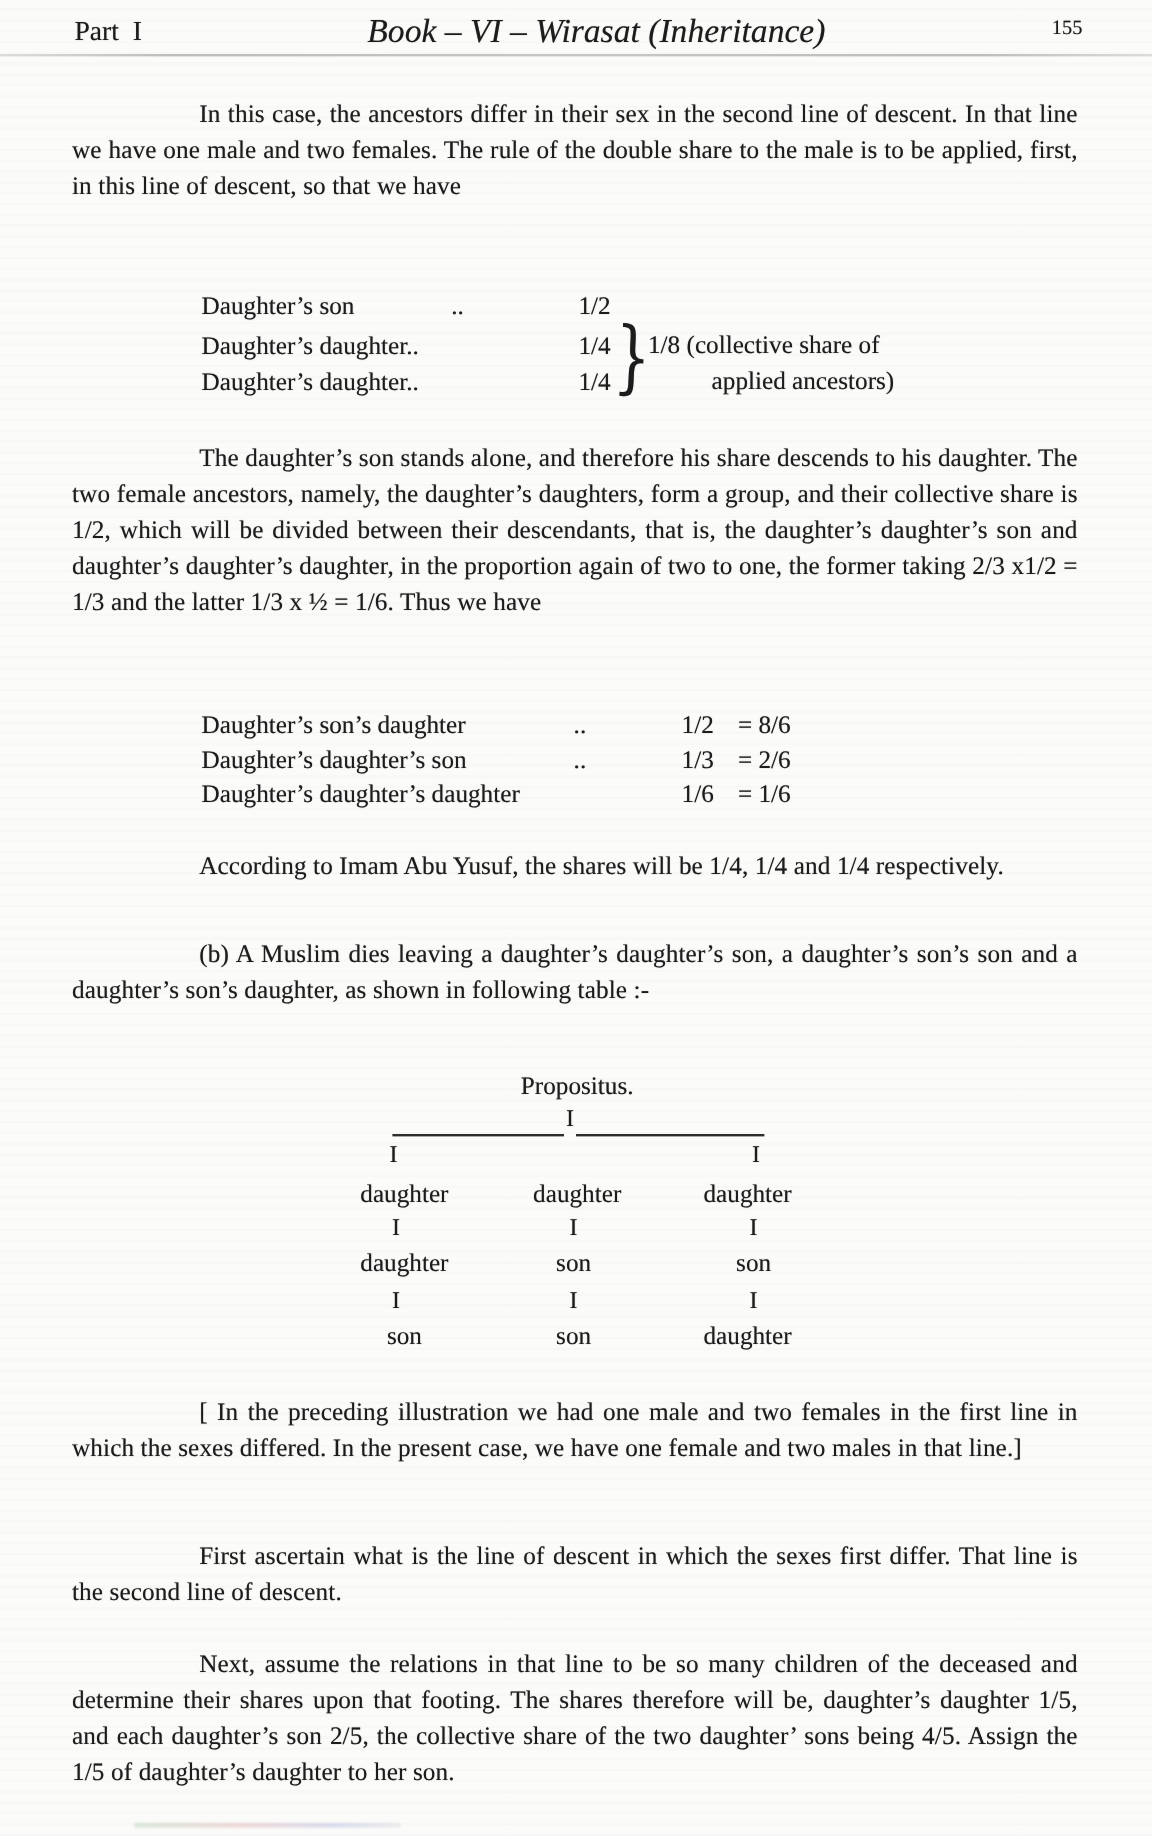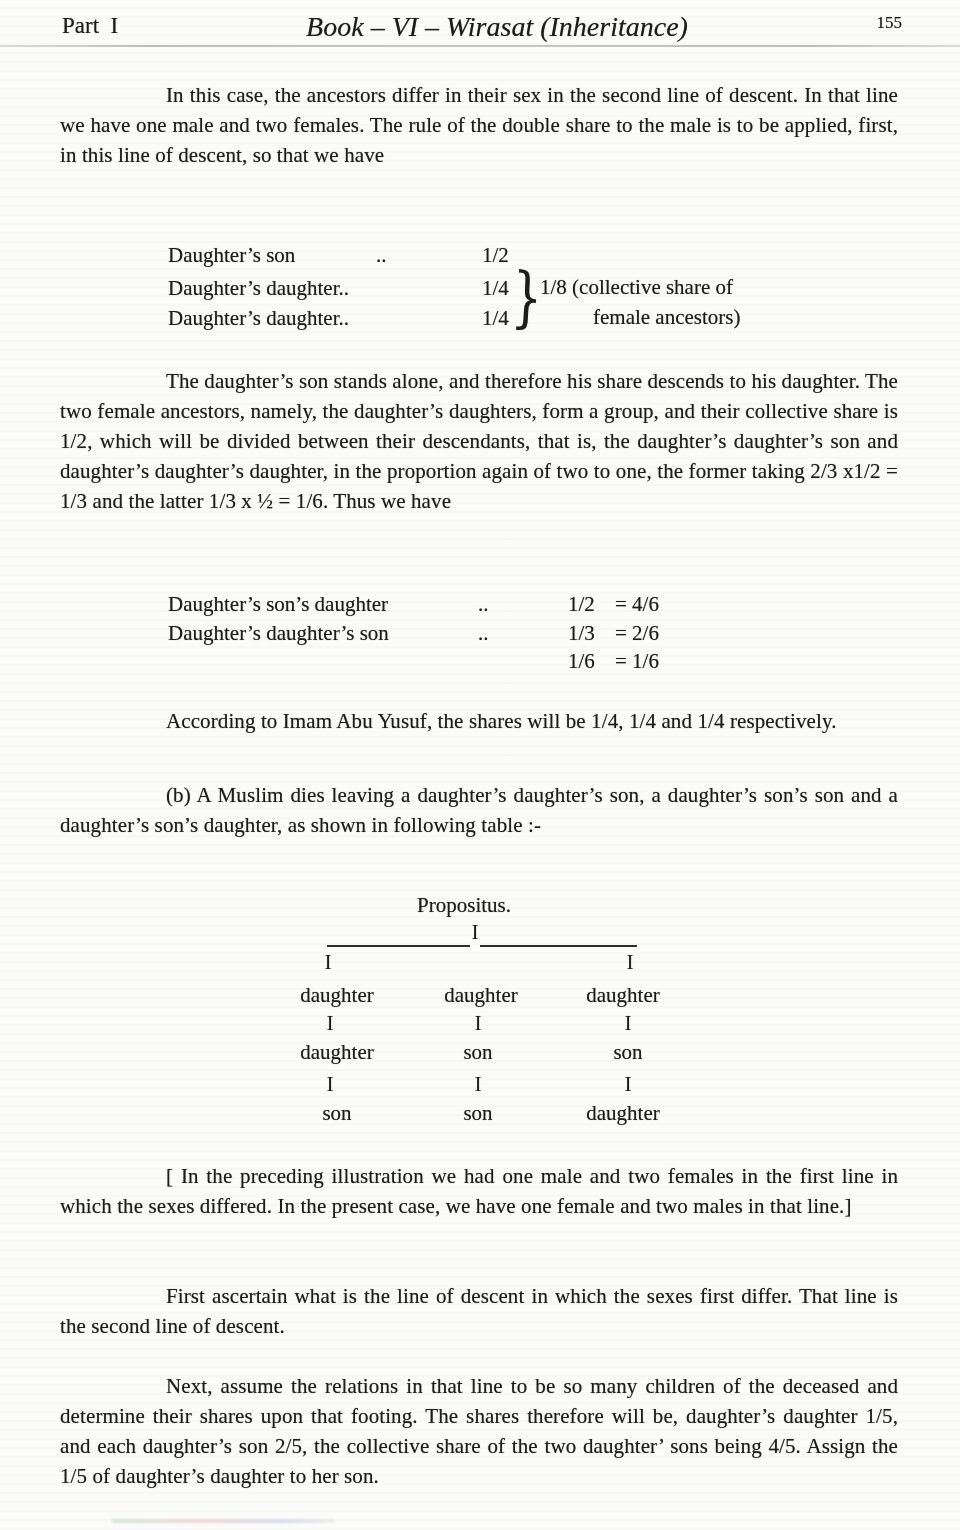--- a/index.html
+++ b/index.html
@@ -71,50 +71,51 @@
     <div class="trow" style="top:33px">
       <span class="lab">Daughter’s daughter..</span>
       <span style="left:314px">1/4</span>
     </div>
     <div class="trow" style="top:63px">
       <span class="lab">Daughter’s daughter..</span>
       <span style="left:314px">1/4</span>
     </div>
     <span class="brace">}</span>
     <span class="note1">1/8 (collective share of</span>
-    <span class="note2">female ancestors)</span>
+    <span class="note2">applied ancestors)</span>
   </div>
 
   <p class="body" style="top:366px">The daughter’s son stands alone, and therefore his share descends to his daughter. The two female ancestors, namely, the daughter’s daughters, form a group, and their collective share is 1/2, which will be divided between their descendants, that is, the daughter’s daughter’s son and daughter’s daughter’s daughter, in the proportion again of two to one, the former taking 2/3 x1/2 = 1/3 and the latter 1/3 x ½ = 1/6. Thus we have</p>
 
   <div class="tbl" style="left:168px;top:592px;width:740px;height:95px">
     <div class="trow" style="top:0">
       <span class="lab">Daughter’s son’s daughter</span>
       <span style="left:310px">..</span>
       <span style="left:400px">1/2</span>
-      <span style="left:447px">= 4/6</span>
+      <span style="left:447px">= 8/6</span>
     </div>
     <div class="trow" style="top:29px">
       <span class="lab">Daughter’s daughter’s son</span>
       <span style="left:310px">..</span>
       <span style="left:400px">1/3</span>
       <span style="left:447px">= 2/6</span>
     </div>
     <div class="trow" style="top:57px">
+      <span class="lab">Daughter’s daughter’s daughter</span>
       <span style="left:400px">1/6</span>
       <span style="left:447px">= 1/6</span>
     </div>
   </div>
 
   <p class="body" style="top:706px">According to Imam Abu Yusuf, the shares will be 1/4, 1/4 and 1/4 respectively.</p>
 
   <p class="body" style="top:780px">(b)  A Muslim dies leaving a daughter’s daughter’s son, a daughter’s son’s son and a daughter’s son’s daughter, as shown in following table :-</p>
 
   <div class="tree">
-    <span class="tt" style="left:464px;top:0">Propositus.</span>
+    <span class="tt" style="left:481px;top:0">Propositus.</span>
     <span class="tlink" style="left:475px;top:28px">I</span>
     <div class="hline" style="left:327px;top:52px;width:143px"></div>
     <div class="hline" style="left:480px;top:52px;width:157px"></div>
 
     <span class="tlink" style="left:328px;top:58px">I</span>
     <span class="tlink" style="left:630px;top:58px">I</span>
 
     <span class="tnode" style="left:337px;top:90px">daughter</span>
     <span class="tnode" style="left:481px;top:90px">daughter</span>
     <span class="tnode" style="left:623px;top:90px">daughter</span>

